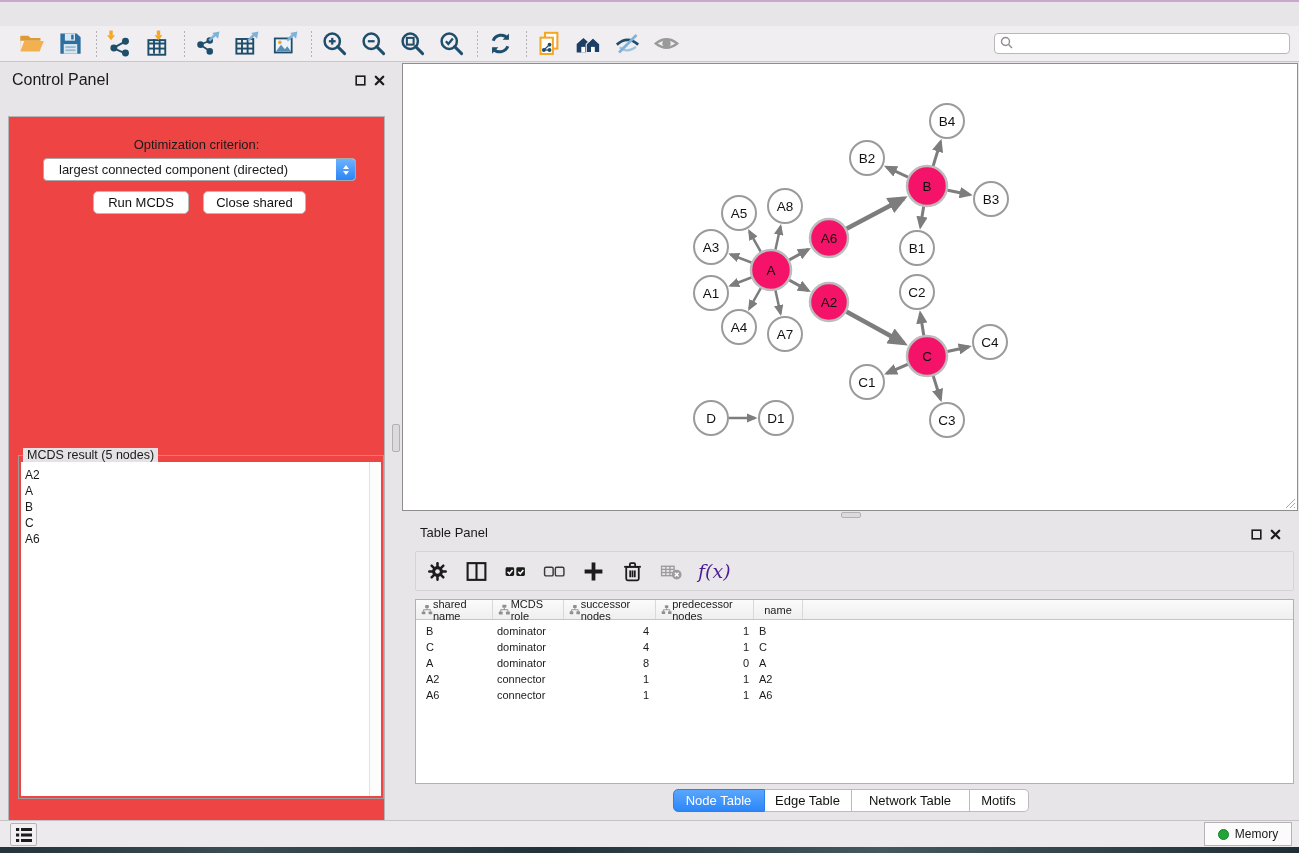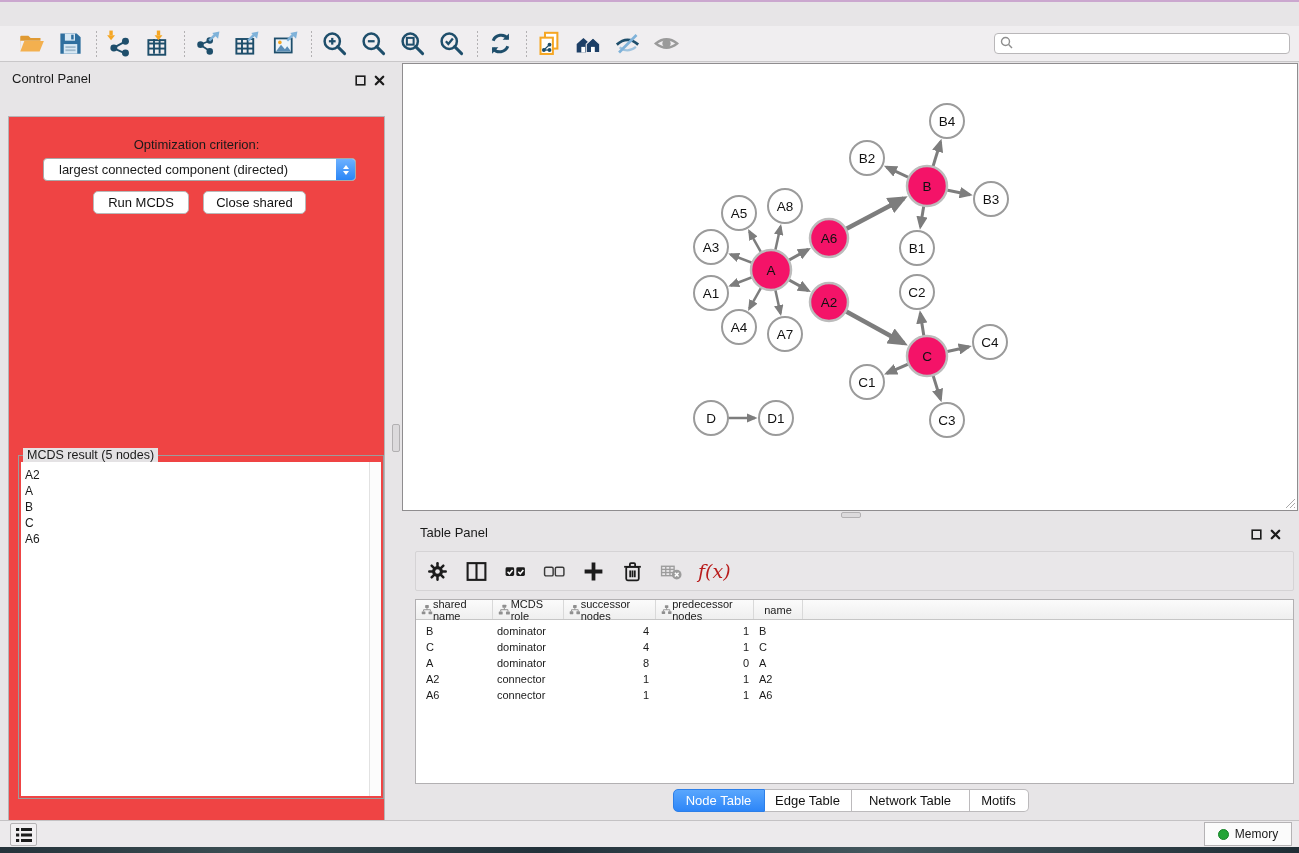--- a/index.html
+++ b/index.html
@@ -28,21 +28,21 @@
   .tb-btn { width:30px; height:30px; display:flex; align-items:center; justify-content:center;
     margin-right:9px; background:transparent; border:none; cursor:default; }
   .tb-sep { width:1px; height:26px; margin:0 7px 0 2px;
     background-image:linear-gradient(#b3b1b3 55%, transparent 45%); background-size:1px 4px; }
   .search-wrap { margin-left:auto; margin-right:9px; width:296px; height:21px; background:#fff;
     border:1px solid #b9b7b9; border-radius:4px; display:flex; align-items:center; padding-left:5px; }
   .search-wrap input { border:none; outline:none; flex:1; height:17px; font-size:12px;
     font-family:"Liberation Sans",sans-serif; background:transparent; margin-left:4px; }
 
   
-  .cp-header-title { left:12px; top:71px; font-size:13px; }
+  .cp-header-title { left:12px; top:71px; font-size:16px; }
   .panel-btns { display:flex; gap:8px; align-items:center; }
   .cp-btns { left:355px; top:72px; }
   .cp-tabs { left:0; top:95px; width:392px; display:flex; justify-content:center; }
   .tab { height:22px; background:#fff; border:1px solid #bcbabc; border-left:none;
     font-size:13px; display:flex; align-items:center; justify-content:center; color:#111; }
   .tab:first-child { border-left:1px solid #bcbabc; border-radius:4px 0 0 4px; }
   .tab:last-child { border-radius:0 4px 4px 0; }
   .tab.sel { background:linear-gradient(180deg,#59a6fd,#2d86f8); border-color:#2d7fe8; color:#fff; }
   .cp-content { left:8px; top:116px; width:377px; height:735px; background:#ef4444;
     border:1px solid #b6b4b6; }
@@ -82,21 +82,21 @@
   .net-canvas { position:absolute; left:0; top:25px; right:0; bottom:0; background:#fff; overflow:hidden; }
   .resize-grip { position:absolute; right:1px; bottom:1px; }
 
   
   .tp-title { left:420px; top:525px; font-size:13px; }
   .tp-btns { left:1251px; top:526px; }
   .tp-toolbar { left:415px; top:551px; width:879px; height:40px; background:#e9e7e9;
     border:1px solid #d5d3d5; border-radius:2px; display:flex; align-items:center;
     padding-left:9px; gap:15px; }
   .tp-icon { width:24px; height:24px; display:flex; align-items:center; justify-content:center; }
-  .fx { font-family:"DejaVu Serif", serif; font-style:italic; font-size:19px; color:#b91c1c; }
+  .fx { font-family:"DejaVu Serif", serif; font-style:italic; font-size:19px; color:#4c1d95; }
   .dtable { left:415px; top:599px; width:879px; height:185px; background:#fff;
     border:1px solid #b2b0b2; font-size:11px; }
   .thead { display:flex; height:20px; background:linear-gradient(180deg,#fbfbfb,#efefef);
     border-bottom:1px solid #c6c6c6; align-items:center; }
   .th { height:100%; display:flex; align-items:center; padding-left:5px;
     border-right:1px solid #d9d9d9; color:#202020; }
   .th.center { justify-content:center; padding-left:0; }
   .trow { display:flex; height:16px; align-items:center; }
   .td { overflow:hidden; white-space:nowrap; }
   .tp-tabs { left:402px; top:789px; width:897px; display:flex; justify-content:center; }

